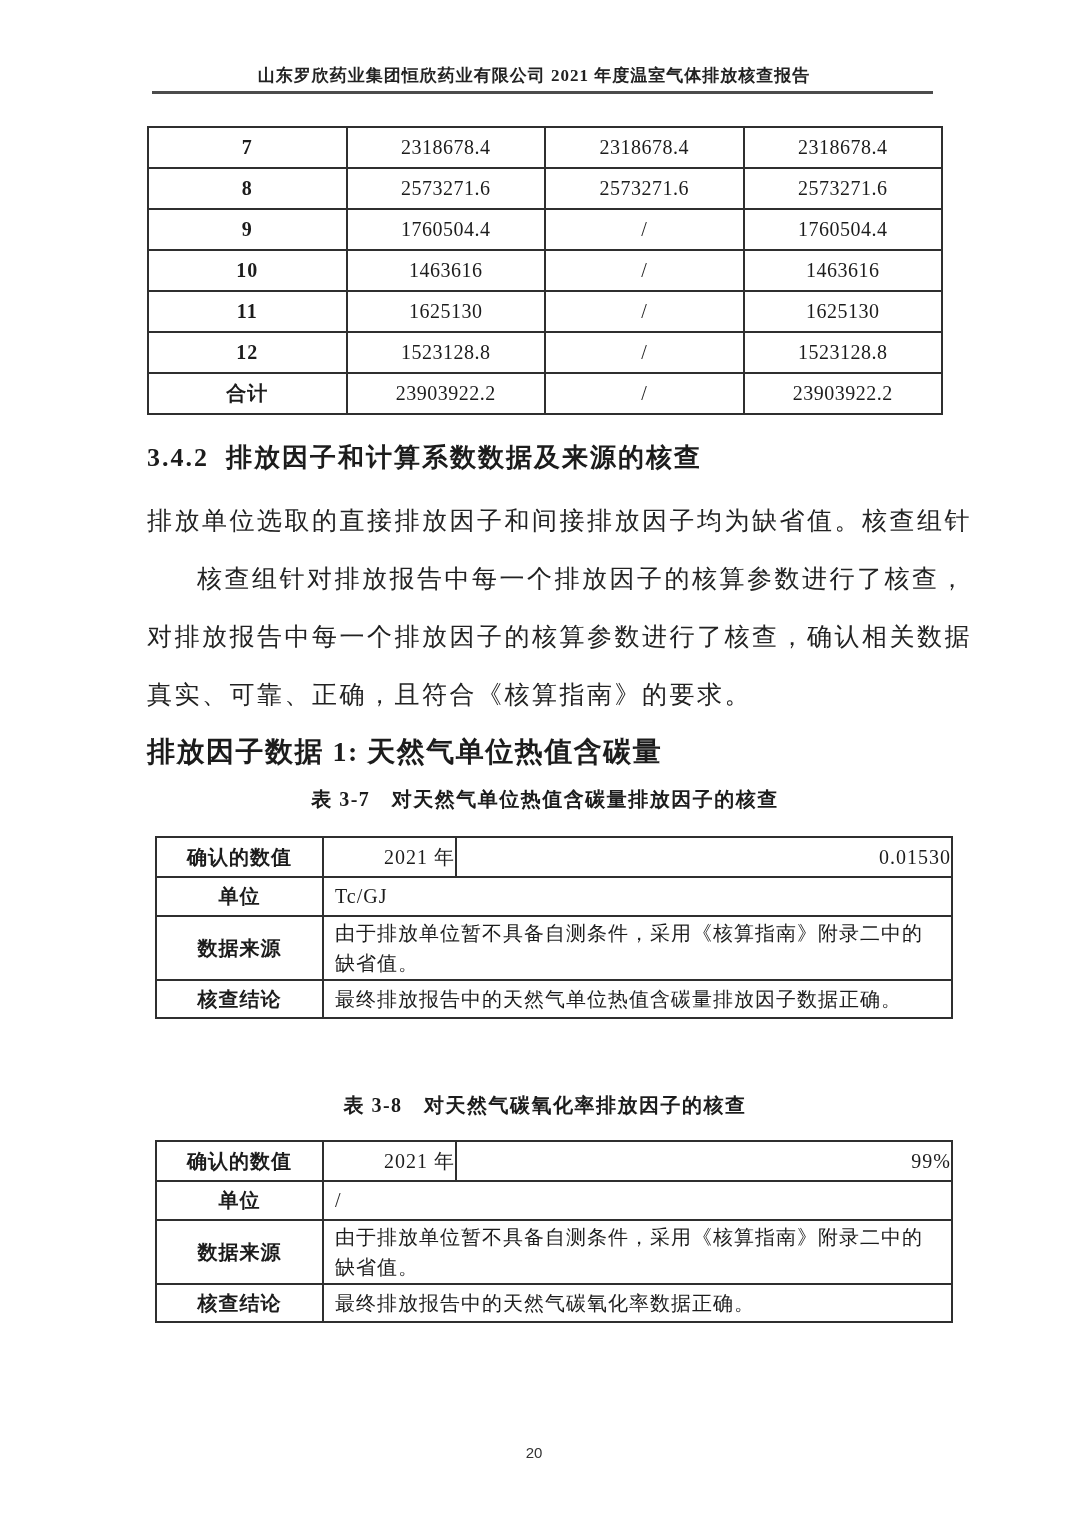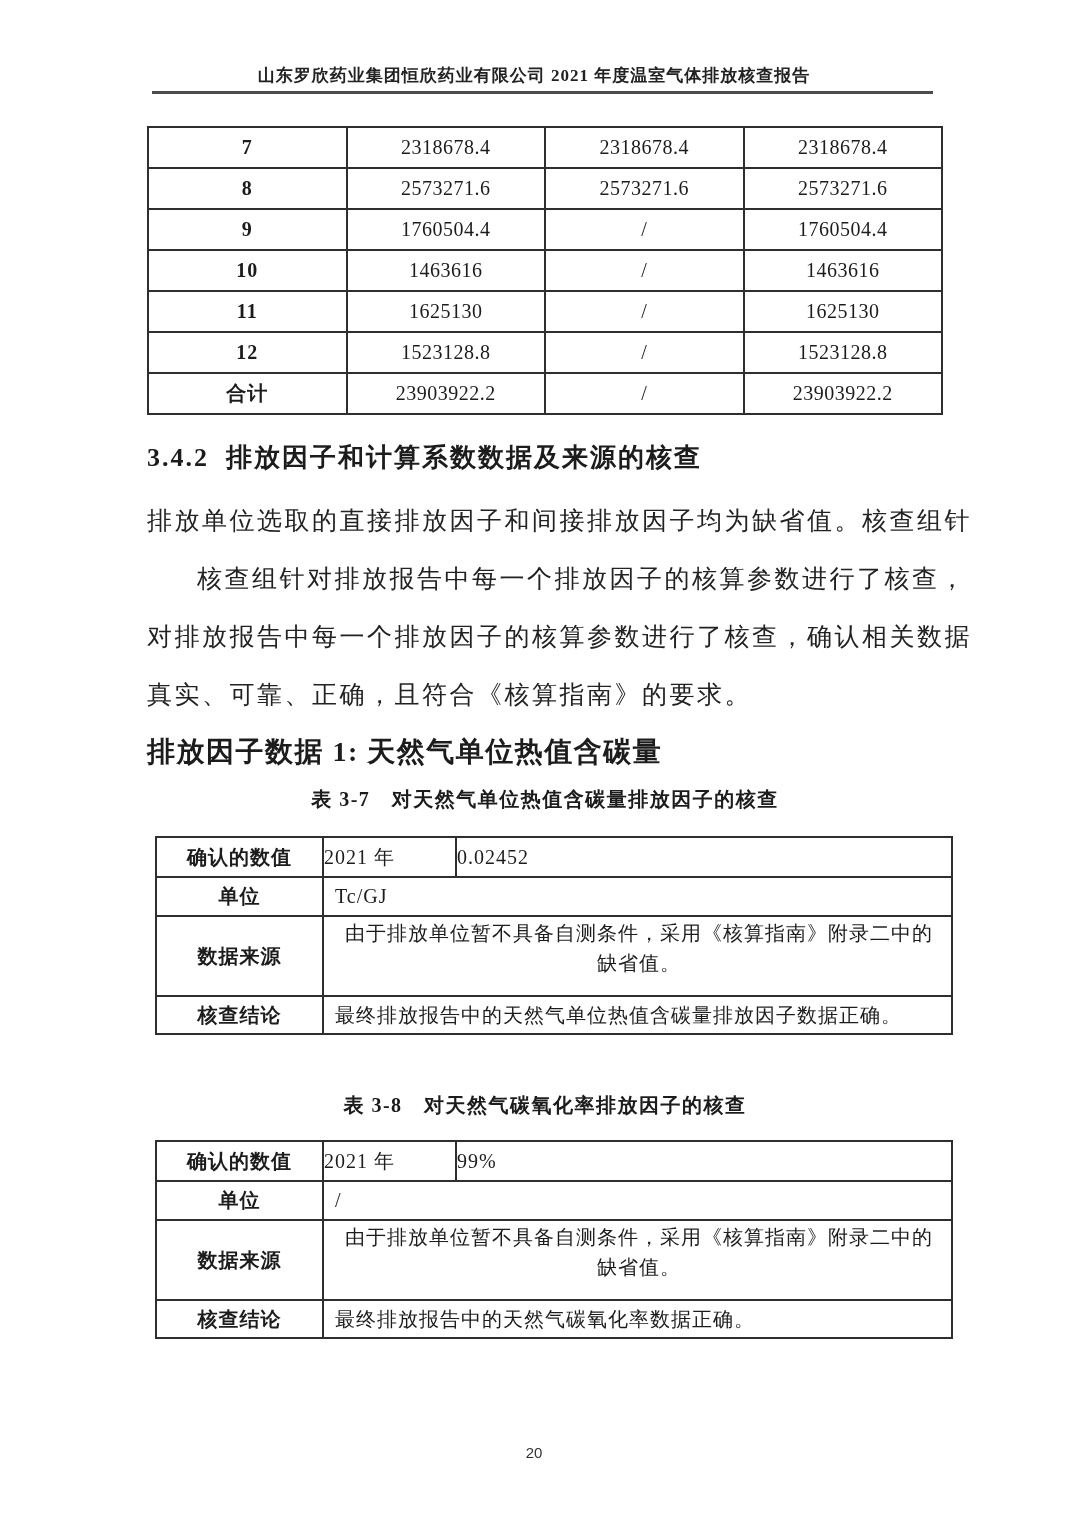--- a/index.html
+++ b/index.html
@@ -113,26 +113,26 @@
     padding: 0;
     letter-spacing: 1px;
   }
   .factor-table col.c-label { width: 167px; }
   .factor-table col.c-year  { width: 133px; }
   .factor-table col.c-value { width: 496px; }
   .factor-table td.label-cell {
     font-weight: bold;
     text-align: center;
   }
-  .factor-table td.center-cell { text-align: left; }
+  .factor-table td.center-cell { text-align: right; }
   .factor-table td.left-cell { text-align: left; padding-left: 11px; padding-right: 8px; }
   .factor-table tr.r-confirmed td { height: 38px; }
   .factor-table tr.r-unit td { height: 37px; }
   .factor-table tr.r-source td { height: 58px; line-height: 30px; }
-  .factor-table tr.r-source td.left-cell { padding-top: 1px; padding-bottom: 17px; text-align: center; }
+  .factor-table tr.r-source td.left-cell { padding-top: 1px; padding-bottom: 1px; }
   .factor-table tr.r-conclusion td { height: 36px; }
 
   
   .page-number {
     position: absolute;
     top: 1444px; left: 0;
     width: 100%;
     text-align: center;
     font-family: "Liberation Sans", "DejaVu Sans", sans-serif;
     font-size: 15px;
@@ -209,21 +209,21 @@
   <table class="factor-table t1">
     <colgroup>
         <col class="c-label">
         <col class="c-year">
         <col class="c-value">
       </colgroup>
     <tbody>
       <tr class="r-confirmed">
         <td class="label-cell">确认的数值</td>
         <td class="center-cell">2021 年</td>
-        <td class="center-cell">0.02452</td>
+        <td class="center-cell">0.01530</td>
       </tr>
       <tr class="r-unit">
         <td class="label-cell">单位</td>
         <td class="left-cell" colspan="2">Tc/GJ</td>
       </tr>
       <tr class="r-source">
         <td class="label-cell">数据来源</td>
         <td class="left-cell" colspan="2">由于排放单位暂不具备自测条件，采用《核算指南》附录二中的缺省值。</td>
       </tr>
       <tr class="r-conclusion">

